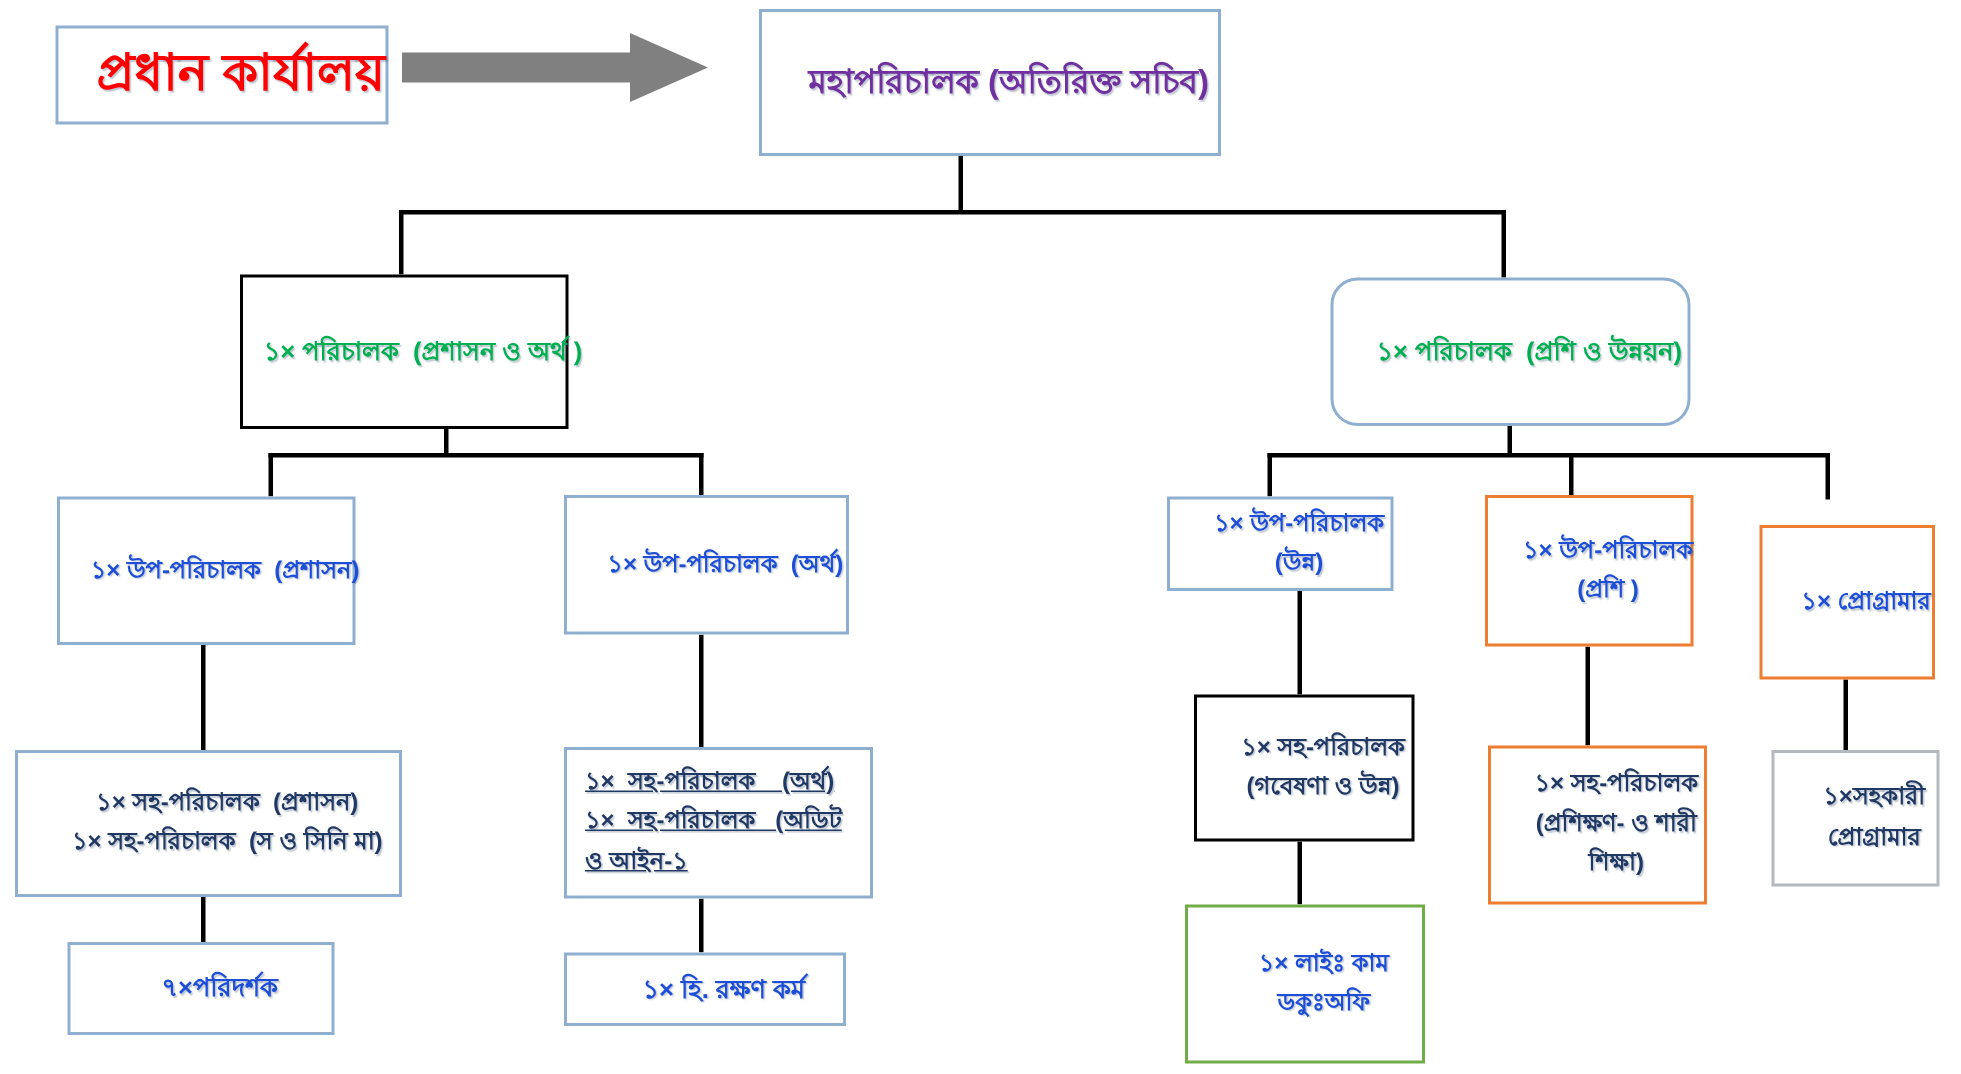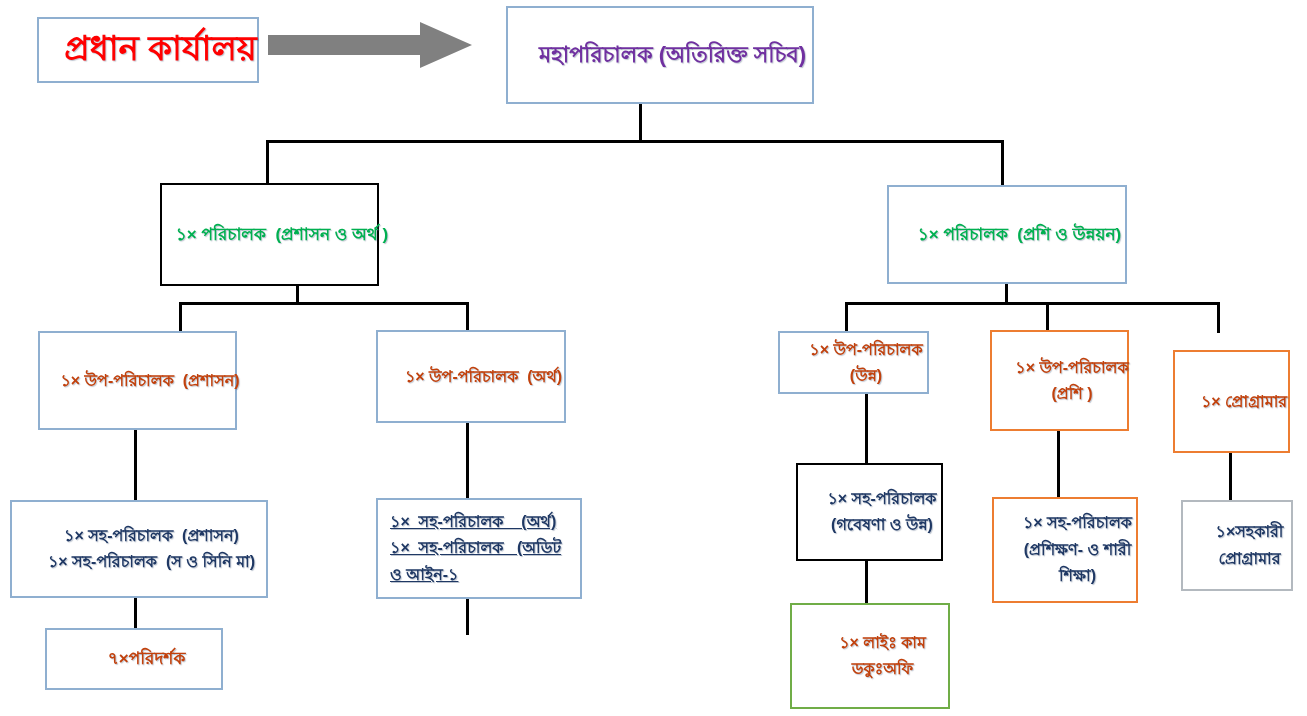--- a/index.html
+++ b/index.html
@@ -14,21 +14,21 @@
   }
   .box .line{white-space:pre;text-shadow:1px 1px 1px rgba(70,90,120,0.35);}
   .b-lblue{border:2px solid #8FAFD0;}
   .b-black{border:2px solid #000000;}
   .b-orange{border:2px solid #ED7D31;}
   .b-green{border:2px solid #70AD47;}
   .b-gray{border:2px solid #B3B9BF;}
   .t-red{color:#FF0000;font-size:34px;text-shadow:1px 1px 0 rgba(150,0,0,0.35);}
   .t-purple{color:#7030A0;font-size:22px;margin-left:18px;}
   .t-green{color:#00B050;font-size:17px;}
-  .t-blue{color:#c2410c;font-size:16px;line-height:1.6;}
+  .t-blue{color:#1d4ed8;font-size:16px;line-height:1.6;}
   .t-navy{color:#1F3864;font-size:16px;line-height:1.65;}
   .ln{position:absolute;background:#000000;}
   .left-align{align-items:flex-start;text-align:left;padding-left:12px;}
 </style>
 </head>
 <body>
 
 <div id="canvas">
 
   <div class="ln" style="left:639px;top:104px;width:3px;height:36px;"></div>
@@ -65,21 +65,21 @@
   </svg>
 
   <div class="box b-lblue t-purple" style="left:488px;top:6px;width:308px;height:98px;">
     <div class="line">মহাপরিচালক (অতিরিক্ত সচিব)</div>
   </div>
 
   <div class="box b-black t-green" style="left:160px;top:183px;width:219px;height:103px;">
     <div class="line">১× পরিচালক  (প্রশাসন ও অর্থ )</div>
   </div>
 
-  <div class="box b-lblue t-green" style="left:887px;top:185px;width:240px;height:99px;">
+  <div class="box b-lblue t-green" style="left:887px;top:185px;width:240px;height:99px;border-radius:18px;">
     <div class="line">১× পরিচালক  (প্রশি ও উন্নয়ন)</div>
   </div>
 
   <div class="box b-lblue t-blue" style="left:38px;top:331px;width:199px;height:99px;">
     <div class="line">১× উপ-পরিচালক  (প্রশাসন)</div>
   </div>
 
   <div class="box b-lblue t-blue" style="left:376px;top:330px;width:190px;height:93px;">
     <div class="line">১× উপ-পরিচালক  (অর্থ)</div>
   </div>
@@ -122,19 +122,22 @@
 
   <div class="box b-gray t-navy" style="left:1181px;top:500px;width:112px;height:91px;">
     <div class="line">১×সহকারী</div>
     <div class="line">প্রোগ্রামার</div>
   </div>
 
   <div class="box b-lblue t-blue" style="left:45px;top:628px;width:178px;height:62px;font-size:17px;">
     <div class="line">৭×পরিদর্শক</div>
   </div>
 
+  <div class="box b-lblue t-blue" style="left:376px;top:635px;width:188px;height:49px;font-size:17px;">
+    <div class="line">১× হি. রক্ষণ কর্ম</div>
+  </div>
 
   <div class="box b-green t-blue" style="left:790px;top:603px;width:160px;height:106px;">
     <div class="line">১× লাইঃ কাম</div>
     <div class="line">ডকুঃঅফি</div>
   </div>
 
 </div>
 
 </body></html>

